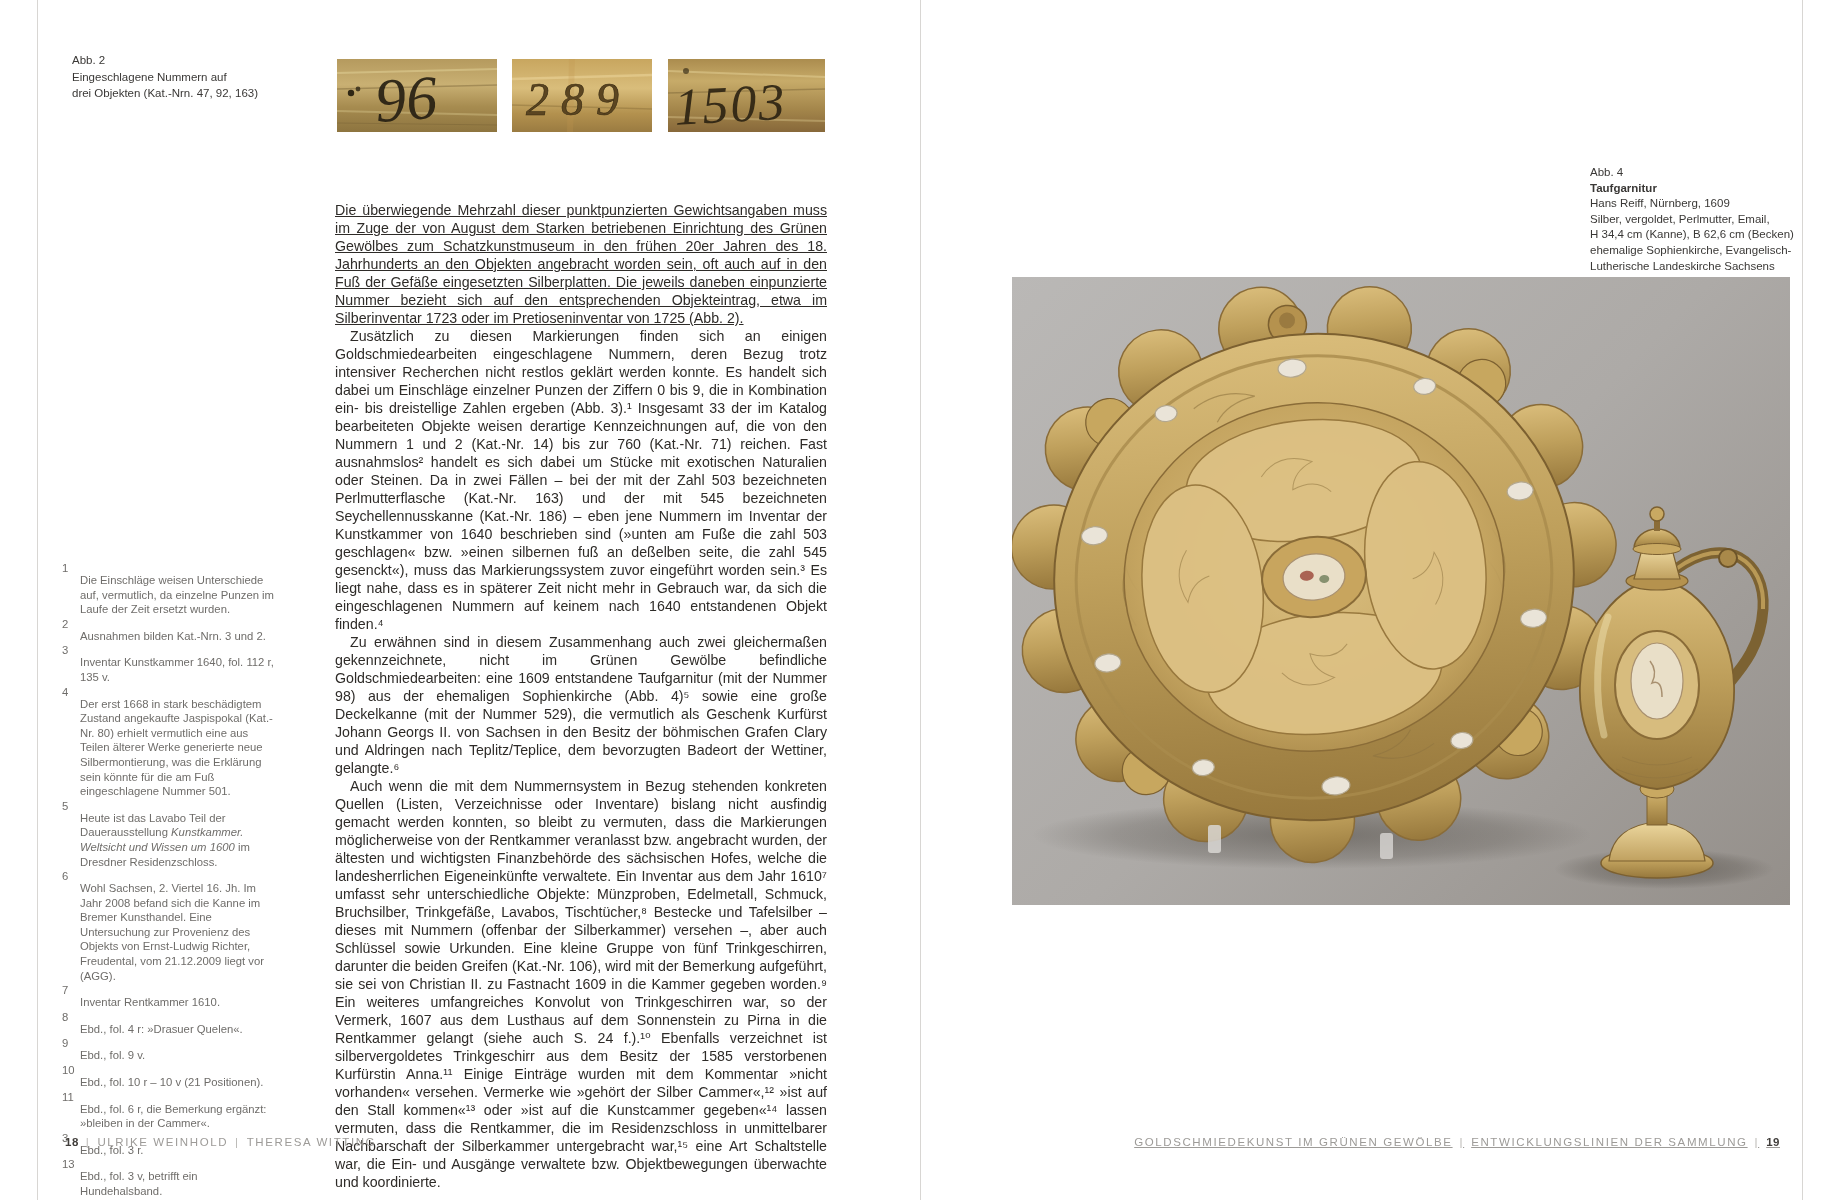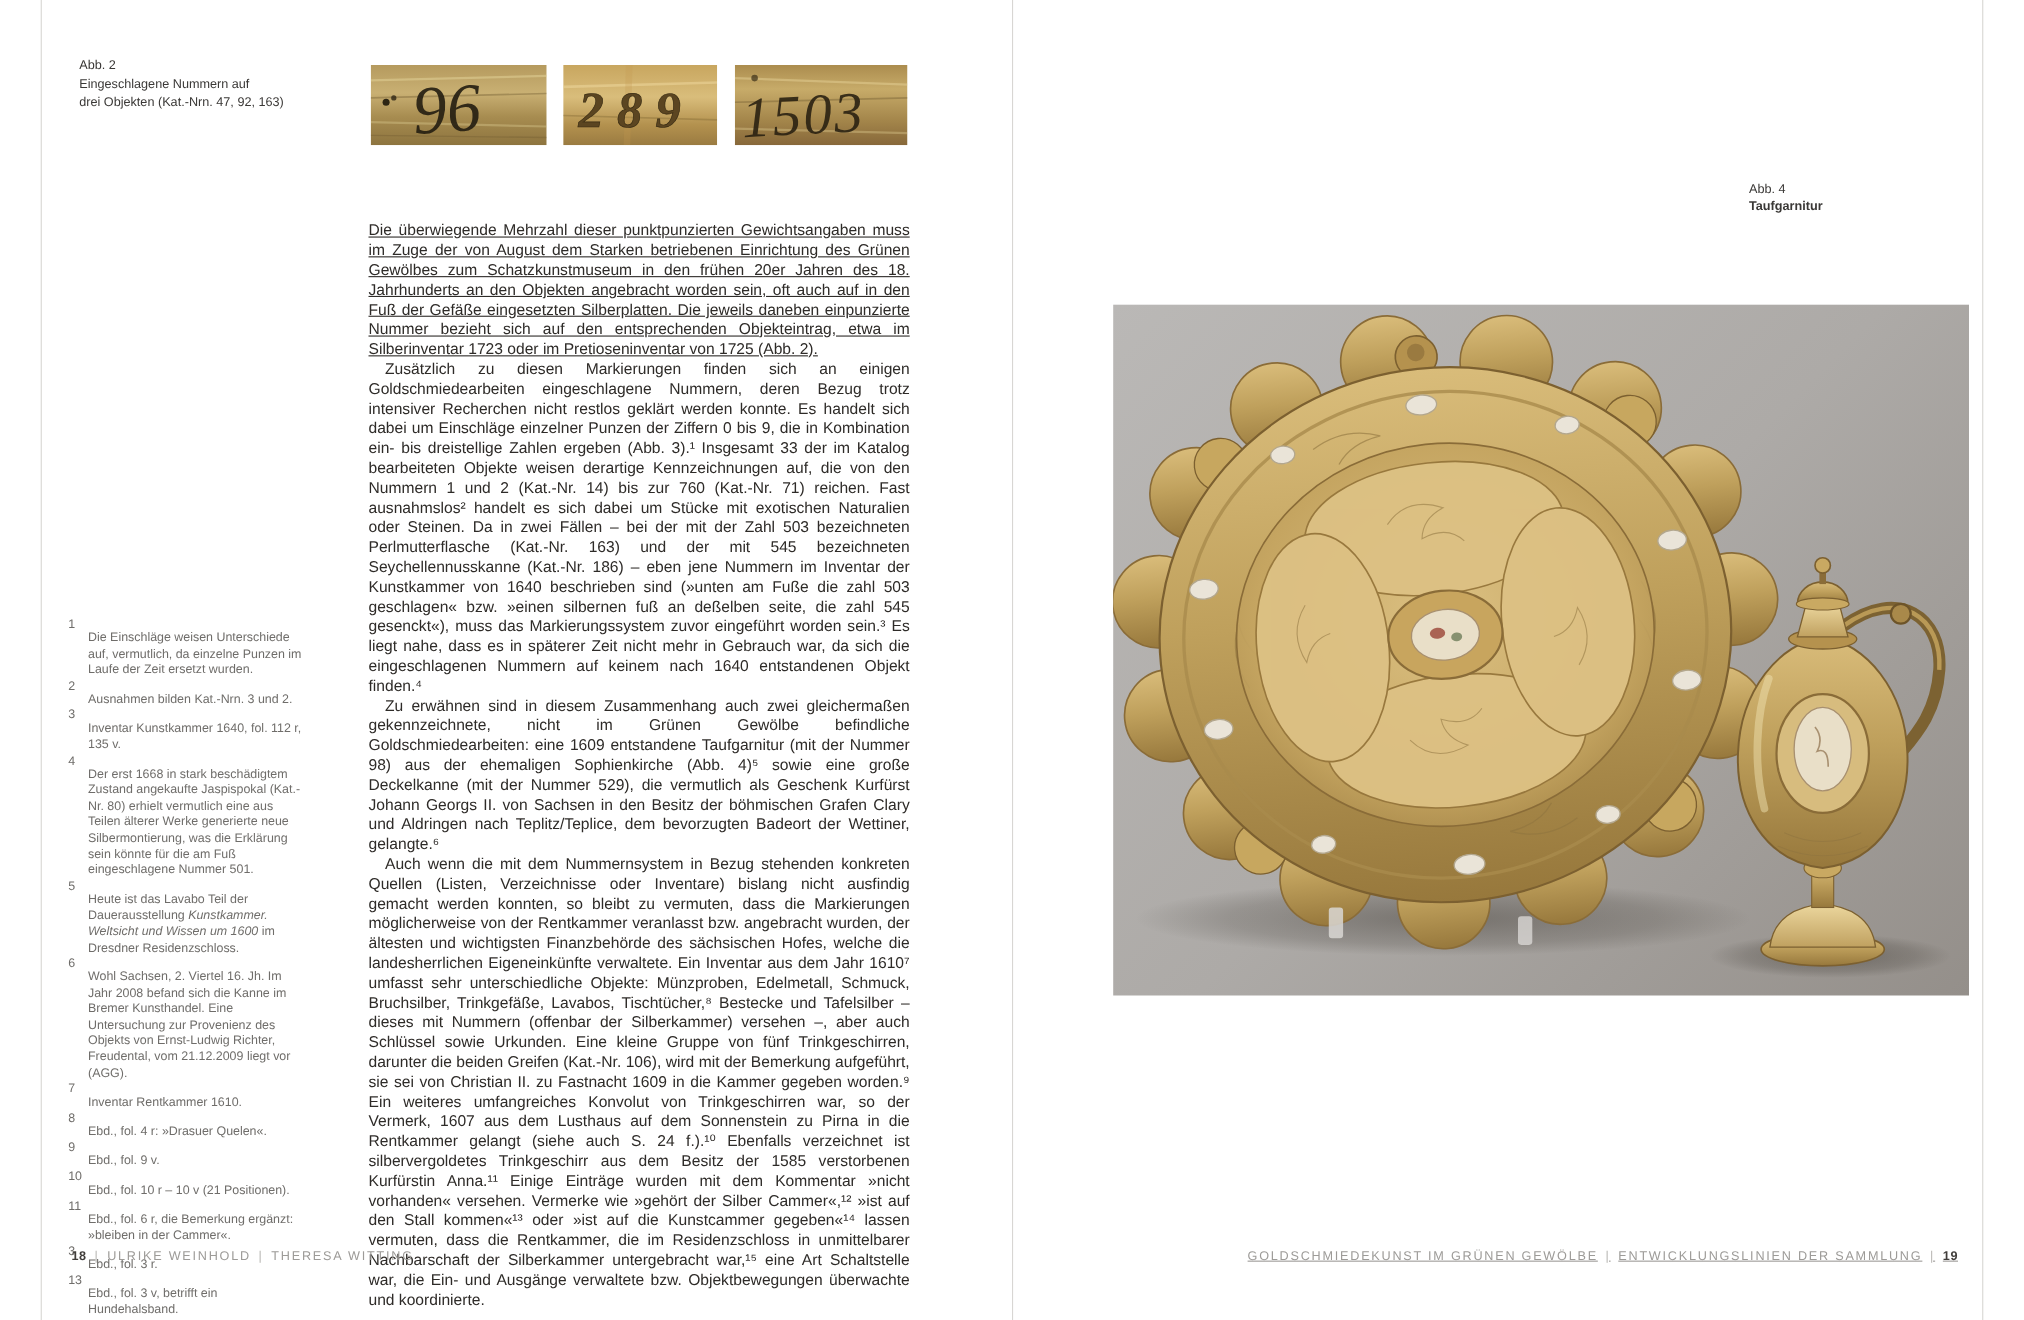--- a/index.html
+++ b/index.html
@@ -12,21 +12,21 @@
   #rule-left{left:37px;}
   #rule-center{left:920px;}
   #rule-right{left:1802px;}
 
   
   .fig3-caption{position:absolute;left:72px;top:52px;font-size:11.5px;line-height:16.5px;color:#3a3836;}
 
   
   .stamp{position:absolute;top:59px;height:73px;}
   #stamp-1{left:337px;width:160px;}
-  #stamp-2{left:512px;width:140px;font-weight:bold;}
+  #stamp-2{left:512px;width:140px;}
   #stamp-3{left:668px;width:157px;}
   .stamp svg{display:block;width:100%;height:100%;}
 
   
   .body-text{
     position:absolute;left:335px;top:201px;width:492px;
     font-size:14.2px;line-height:18px;text-align:justify;color:#2e2b28;
   }
   .body-text p{margin:0;text-indent:15px;}
   .body-text p:first-child{text-indent:0;text-decoration:underline;}
@@ -197,20 +197,27 @@
     </div>
   </div>
 
 <div class="footer" id="footer-left">
   <span class="pg">18</span><span class="sep">|</span><span>ULRIKE WEINHOLD</span><span class="sep">|</span><span>THERESA WITTING</span>
 </div>
 
 <div class="fig4-caption">
   <div>Abb. 4</div>
   <div class="cap-title">Taufgarnitur</div>
+  <div>
+      <div>Hans Reiff, Nürnberg, 1609</div>
+      <div>Silber, vergoldet, Perlmutter, Email,</div>
+      <div>H 34,4 cm (Kanne), B 62,6 cm (Becken)</div>
+      <div>ehemalige Sophienkirche, Evangelisch-</div>
+      <div>Lutherische Landeskirche Sachsens</div>
+    </div>
 </div>
 
 <div class="photo">
   <svg viewBox="0 0 778 628">
     <defs>
       <linearGradient id="gold" x1="0" y1="0" x2="0" y2="1">
         <stop offset="0" stop-color="#d9bc7a"></stop>
           <stop offset="0.45" stop-color="#bfa05c"></stop>
           <stop offset="1" stop-color="#97783c"></stop>
       </linearGradient>

